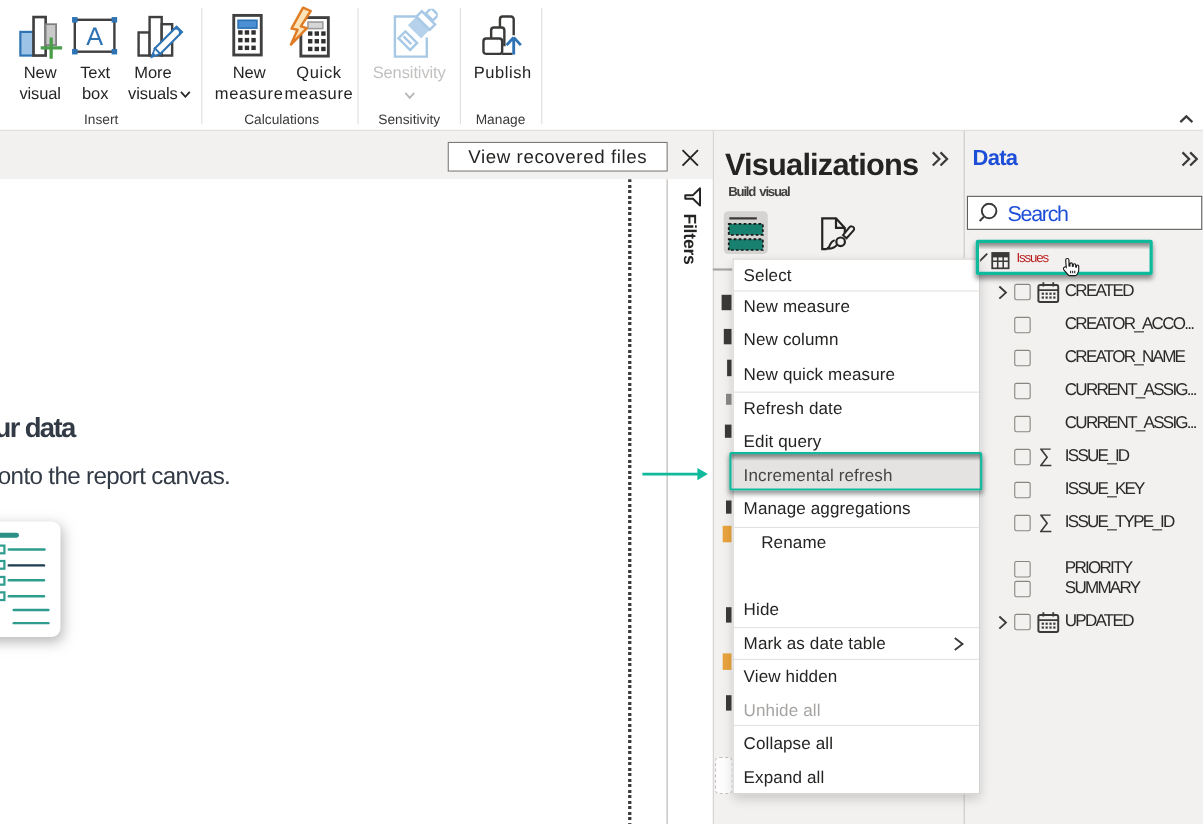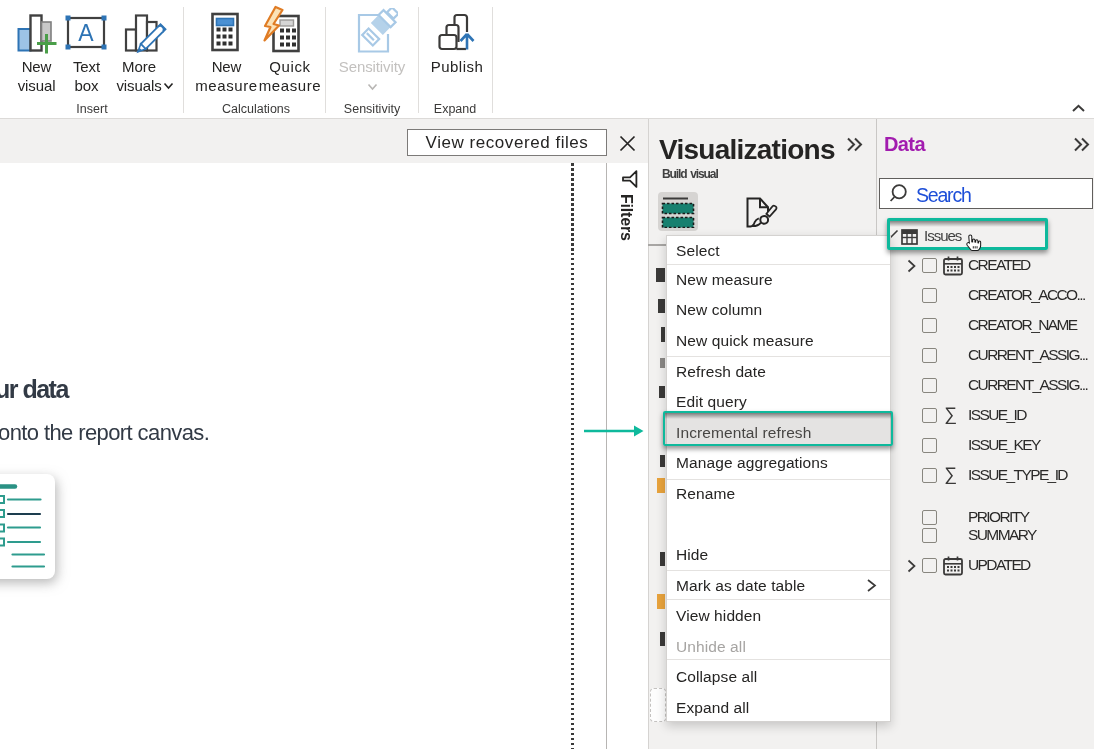--- a/index.html
+++ b/index.html
@@ -125,21 +125,21 @@
   <div class="riblabel" style="left:251px;top:57px;width:78px;"><span style="letter-spacing:0.6px;">Quick</span><br><span style="letter-spacing:0.6px;">measure</span></div>
   <div class="riblabel" style="left:334px;top:57px;width:76px;color:#c3c1bf;">Sensitivity</div>
   <svg class="abs" style="left:367px;top:83px;" width="11" height="8" viewBox="0 0 11 8">
       <path d="M1.5 1.5 L5.5 6 L9.5 1.5" stroke="#b8b6b4" stroke-width="1.6" fill="none"></path>
     </svg>
   <div class="riblabel" style="left:421px;top:57px;width:72px;"><span style="letter-spacing:0.5px;">Publish</span></div>
 
   <div class="grplabel" style="left:52px;width:80px;">Insert</div>
   <div class="grplabel" style="left:216px;width:80px;">Calculations</div>
   <div class="grplabel" style="left:332px;width:80px;">Sensitivity</div>
-  <div class="grplabel" style="left:415px;width:80px;">Expand</div>
+  <div class="grplabel" style="left:415px;width:80px;">Manage</div>
 
   <svg class="abs" style="left:1071px;top:103px;" width="15" height="11" viewBox="0 0 15 11">
     <path d="M2 8 L7.5 2.8 L13 8" stroke="#3b3a39" stroke-width="2" fill="none"></path>
   </svg>
 
   <div class="abs" style="left:0;top:119px;width:648px;height:44px;background:#f2f1f0;"></div>
 
   <div class="abs" style="left:407px;top:129px;width:200px;height:27px;background:#fff;border:1px solid #7c7a78;
        font-size:17px;letter-spacing:0.55px;text-align:center;line-height:26px;color:#252423;">View recovered files</div>
   <svg class="abs" style="left:619px;top:135px;" width="17" height="17" viewBox="0 0 17 17">
@@ -214,21 +214,21 @@
   <div class="abs" style="left:660px;top:358px;width:5px;height:10px;background:#8a8886;"></div>
   <div class="abs" style="left:659px;top:386px;width:6px;height:12px;background:#3b3a39;"></div>
   <div class="abs" style="left:660px;top:455px;width:5px;height:12px;background:#3b3a39;"></div>
   <div class="abs" style="left:657px;top:478px;width:8px;height:15px;background:#e8a33d;"></div>
   <div class="abs" style="left:660px;top:552px;width:5px;height:14px;background:#3b3a39;"></div>
   <div class="abs" style="left:657px;top:594px;width:8px;height:15px;background:#e8a33d;"></div>
   <div class="abs" style="left:660px;top:632px;width:5px;height:14px;background:#3b3a39;"></div>
   <div class="abs" style="left:650px;top:688px;width:16px;height:34px;background:#fdfdfd;border:1.5px dashed #c4c2c0;border-radius:4px;"></div>
 
   <div class="pane" style="left:876px;width:218px;border-left:1px solid #c9c7c5;"></div>
-  <div class="abs" style="left:884px;top:133px;font-size:20px;font-weight:700;letter-spacing:-0.6px;color:#a21caf;">Data</div>
+  <div class="abs" style="left:884px;top:133px;font-size:20px;font-weight:700;letter-spacing:-0.6px;color:#1d4ed8;">Data</div>
   <svg class="abs" style="left:1073px;top:137px;" width="18" height="15" viewBox="0 0 18 15">
     <path d="M2 1.5 L8 7.5 L2 13.5 M9 1.5 L15 7.5 L9 13.5" stroke="#3b3a39" stroke-width="2" fill="none"></path>
   </svg>
 
   <div class="abs" style="left:879px;top:178px;width:214px;height:31px;background:#fff;border:1.4px solid #605e5c;"></div>
   <svg class="abs" style="left:889px;top:184px;" width="19" height="19" viewBox="0 0 19 19">
     <circle cx="10.2" cy="7.8" r="6.6" fill="none" stroke="#3b3a39" stroke-width="1.8"></circle>
     <line x1="5.4" y1="13" x2="1.6" y2="17" stroke="#3b3a39" stroke-width="1.8"></line>
   </svg>
   <div class="abs" style="left:916px;top:184px;font-size:19.5px;letter-spacing:-1.2px;color:#1d4ed8;">Search</div>
@@ -236,21 +236,21 @@
   <svg class="abs" style="left:889px;top:229px;" width="10" height="10" viewBox="0 0 10 10">
     <path d="M1 9 L8.5 1.5" stroke="#3b3a39" stroke-width="1.6" fill="none"></path>
   </svg>
   <svg class="abs" style="left:901px;top:229px;" width="17" height="16" viewBox="0 0 17 16">
     <rect x="1" y="1" width="15" height="14" fill="none" stroke="#3b3a39" stroke-width="1.7"></rect>
     <rect x="1" y="1" width="15" height="4" fill="#3b3a39"></rect>
     <line x1="1" y1="8.5" x2="16" y2="8.5" stroke="#3b3a39" stroke-width="1.4"></line>
     <line x1="6" y1="2" x2="6" y2="15" stroke="#3b3a39" stroke-width="1.4"></line>
     <line x1="11" y1="2" x2="11" y2="15" stroke="#3b3a39" stroke-width="1.4"></line>
   </svg>
-  <div class="abs" style="left:924px;top:227px;font-size:15px;letter-spacing:-1.0px;color:#404040;">Issues</div>
+  <div class="abs" style="left:924px;top:227px;font-size:12px;letter-spacing:-1.0px;color:#b91c1c;">Issues</div>
 
   <svg class="abs" style="left:965px;top:234px;z-index:30;" width="16.5" height="18" viewBox="0 0 17.5 19">
     <path d="M5.6 1 C6.5 1 7.2 1.7 7.2 2.6 L7.2 8.2 L8.1 8.3 L8.1 6.4 C8.1 5.7 8.6 5.2 9.3 5.2 C10 5.2 10.5 5.7 10.5 6.4 L10.5 8.6 L11.3 8.7 L11.3 7.3 C11.3 6.6 11.8 6.1 12.5 6.1 C13.2 6.1 13.7 6.6 13.7 7.3 L13.7 9.2 L14.4 9.3 L14.4 8.4 C14.4 7.8 14.9 7.3 15.5 7.3 C16.1 7.3 16.6 7.8 16.6 8.4 L16.6 12.2 C16.6 13.1 16.4 13.9 15.9 14.7 L14.9 16.4 C14.5 17.1 13.8 17.5 13 17.5 L8 17.5 C7.3 17.5 6.6 17.2 6.2 16.6 L2.3 11.9 C1.7 11.1 1.8 10 2.6 9.4 C3.2 8.9 4.1 9 4.6 9.5 L4 2.6 C4 1.7 4.7 1 5.6 1 Z" fill="#fff" stroke="#1a1a1a" stroke-width="1.1"></path>
     <path d="M8.8 12.9 V15.3 M10.8 12.9 V15.3 M12.8 12.9 V15.3" stroke="#1a1a1a" stroke-width="1" fill="none"></path>
   </svg>
 
   <div class="fieldrow" style="top:281px;">
       <div class="cb"></div>
       <div class="fieldtxt">CREATOR_ACCO...</div>
     </div>
@@ -341,21 +341,21 @@
     <div class="msep" style="top:28px;"></div>
     <div class="menuitem" style="top:28.5px;">New measure</div>
     <div class="menuitem" style="top:59px;">New column</div>
     <div class="menuitem" style="top:89.5px;">New quick measure</div>
     <div class="msep" style="top:120px;"></div>
     <div class="menuitem" style="top:120.5px;">Refresh date</div>
     <div class="menuitem" style="top:151px;">Edit query</div>
     <div class="menuitem" style="top:181.5px;">Incremental refresh</div>
     <div class="menuitem" style="top:212px;">Manage aggregations</div>
     <div class="msep" style="top:242.5px;"></div>
-    <div class="menuitem" style="top:243px;">Rename</div>
+    <div class="menuitem" style="top:243px;margin-left:16px;">Rename</div>
     <div class="menuitem" style="top:304px;">Hide</div>
     <div class="msep" style="top:333.5px;"></div>
     <div class="menuitem" style="top:334.5px;">Mark as date table</div>
     <svg class="abs" style="left:197px;top:342px;" width="14" height="15" viewBox="0 0 14 15">
       <path d="M4 2 L11 7.5 L4 13" stroke="#3b3a39" stroke-width="1.7" fill="none"></path>
     </svg>
     <div class="msep" style="top:363px;"></div>
     <div class="menuitem" style="top:365px;">View hidden</div>
     <div class="menuitem" style="top:395.5px;color:#a6a4a2;">Unhide all</div>
     <div class="msep" style="top:423px;"></div>

